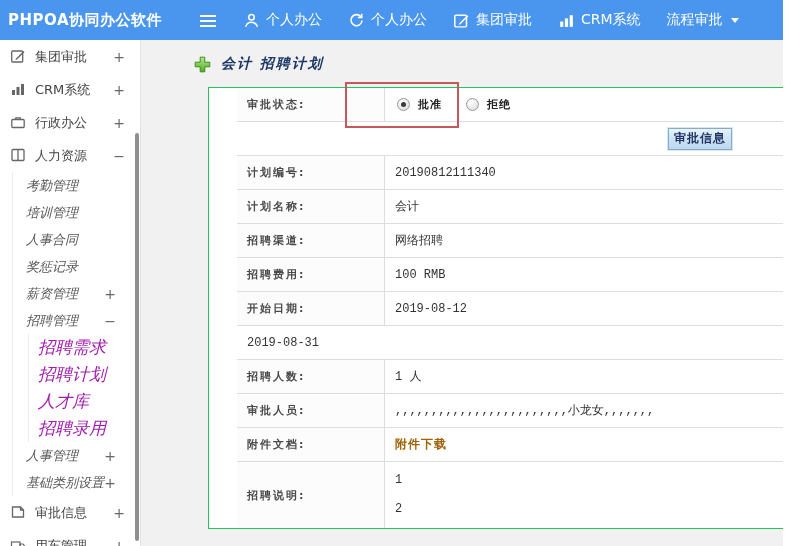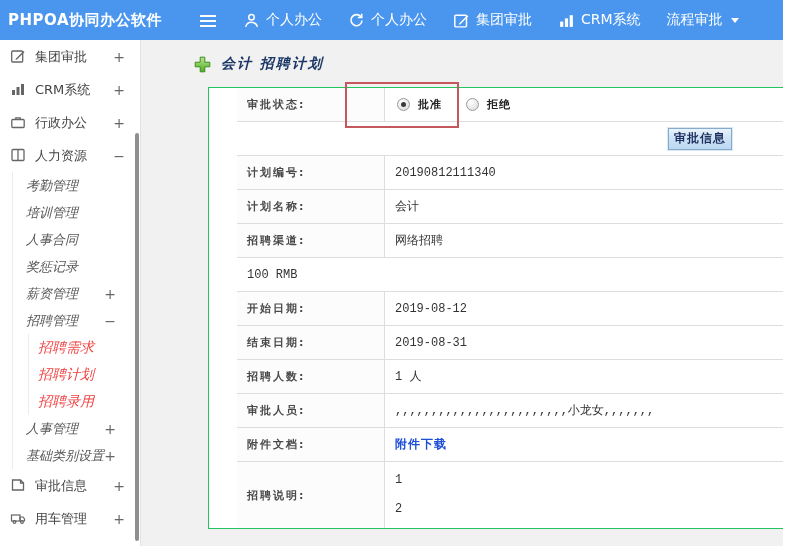--- a/index.html
+++ b/index.html
@@ -17,21 +17,21 @@
   .caret { width:0; height:0; border:4px solid transparent; border-top:5px solid #fff; margin-left:8px; margin-top:5px; }
 
   
   .sidebar { position:absolute; left:0; top:40px; width:141px; height:506px; background:#fff; border-right:1px solid #e2e2e2; overflow:hidden; }
   .sthumb { position:absolute; right:1px; top:93px; width:4px; height:408px; background:#8f8f8f; border-radius:2px; }
   .s0 { position:relative; height:33px; display:flex; align-items:center; padding-left:10px; color:#444; font-size:13px; cursor:pointer; }
   .s0 .sic { width:17px; height:17px; display:inline-flex; margin-right:8px; color:#666; }
   .sgrp1 { margin-left:12px; border-left:1px solid #ececec;font-style:italic; }
   .sgrp2 { margin-left:15px; border-left:1px solid #ececec; }
   .s1 { position:relative; height:27px; display:flex; align-items:center; padding-left:13px; color:#555; font-size:13px; cursor:pointer; }
-  .s2 { position:relative; height:27px; display:flex; align-items:center; padding-left:9px; color:#ef4444; font-size:14px; cursor:pointer; }
+  .s2 { position:relative; height:27px; display:flex; align-items:center; padding-left:9px; color:#a21caf; font-size:17px; cursor:pointer; }
   .sx { position:absolute; top:50%; transform:translateY(-50%); color:#666; font-size:14px; }
   .s0 .sx { right:15px; }
   .s1 .sx { right:24px; }
 
   
   .content { position:absolute; left:141px; top:40px; width:659px; height:506px; background:#f1f1f1; }
   .page-title { position:absolute; left:53px; top:15px; display:flex; align-items:center; }
   .plus-ic { width:17px; height:17px; display:inline-flex; }
   .page-title .t { margin-left:10px; font-size:14px; font-weight:bold; color:#1c3866; letter-spacing:2px;font-style:italic; }
 
@@ -50,21 +50,21 @@
   .radio { width:13px; height:13px; border-radius:50%; border:1px solid #9a9a9a; position:relative; display:inline-block;
            background:radial-gradient(circle at 35% 30%, #ffffff, #d8d8d8); cursor:pointer; }
   .radio.checked::after { content:""; position:absolute; left:3px; top:3px; width:5px; height:5px; border-radius:50%; background:#3a3a3a; }
   .ropt { display:flex; align-items:center; margin-right:24px; }
   .rlab { margin-left:8px; font-size:11px; font-weight:bold; color:#222; letter-spacing:1px; font-family:"DejaVu Sans",sans-serif; }
 
   .btn-approve { width:64px; height:22px; font-size:12px; font-weight:bold; letter-spacing:1px; color:#1c2f5e;
                  font-family:"DejaVu Sans",sans-serif;
                  background:linear-gradient(#e9f3fc,#cde3f6 45%,#bcd8f0); border:1px solid #85abcd;
                  box-shadow:0 0 0 1px #d9e7f3; cursor:pointer; }
-  .link { color:#1d4ed8; font-weight:bold; font-size:12px; cursor:pointer; font-family:"DejaVu Sans",sans-serif; letter-spacing:1px; }
+  .link { color:#a16207; font-weight:bold; font-size:12px; cursor:pointer; font-family:"DejaVu Sans",sans-serif; letter-spacing:1px; }
   .redbox { position:absolute; left:204px; top:42px; width:114px; height:46px; border:2px solid #c5585f; z-index:5; pointer-events:none; }
 </style>
 </head>
 <body>
 
 <div class="screen">
 
   <div class="topbar">
     <div class="brand">PHPOA协同办公软件</div>
     <div class="hamburger">
@@ -180,20 +180,23 @@
       <div class="s1">
         <span class="slb">招聘管理</span>
         <span class="sx">−</span>
       </div>
       <div class="sgrp2">
         <div class="s2">
           <span class="slb">招聘需求</span>
         </div>
         <div class="s2">
           <span class="slb">招聘计划</span>
+        </div>
+        <div class="s2">
+          <span class="slb">人才库</span>
         </div>
         <div class="s2">
           <span class="slb">招聘录用</span>
         </div>
       </div>
       <div class="s1">
         <span class="slb">人事管理</span>
         <span class="sx">+</span>
       </div>
       <div class="s1">
@@ -273,28 +276,28 @@
       </div>
       <div class="frow">
         <div class="lcell">计划名称:</div>
         <div class="vcell">会计</div>
       </div>
       <div class="frow">
         <div class="lcell">招聘渠道:</div>
         <div class="vcell">网络招聘</div>
       </div>
       <div class="frow">
+        <div class="lcell">招聘费用:</div>
         <div class="vcell">100 RMB</div>
       </div>
       <div class="frow">
         <div class="lcell">开始日期:</div>
         <div class="vcell">2019-08-12</div>
       </div>
       <div class="frow">
-        <div class="lcell">结束日期:</div>
         <div class="vcell">2019-08-31</div>
       </div>
       <div class="frow">
         <div class="lcell">招聘人数:</div>
         <div class="vcell">1 人</div>
       </div>
       <div class="frow">
         <div class="lcell">审批人员:</div>
         <div class="vcell">,,,,,,,,,,,,,,,,,,,,,,,,小龙女,,,,,,,</div>
       </div>

